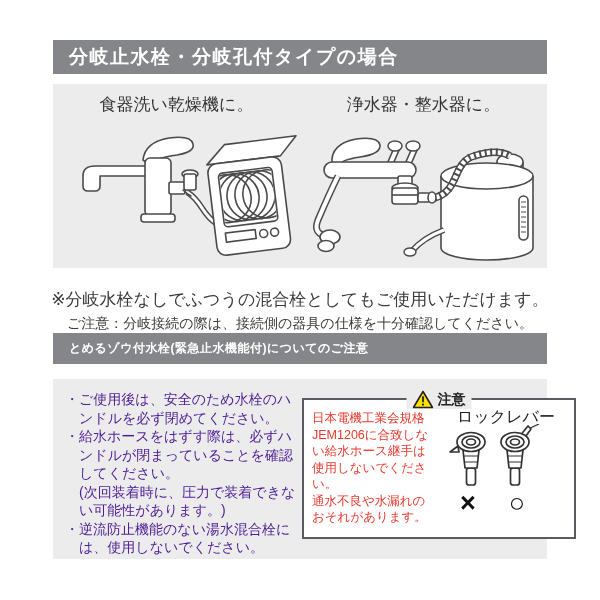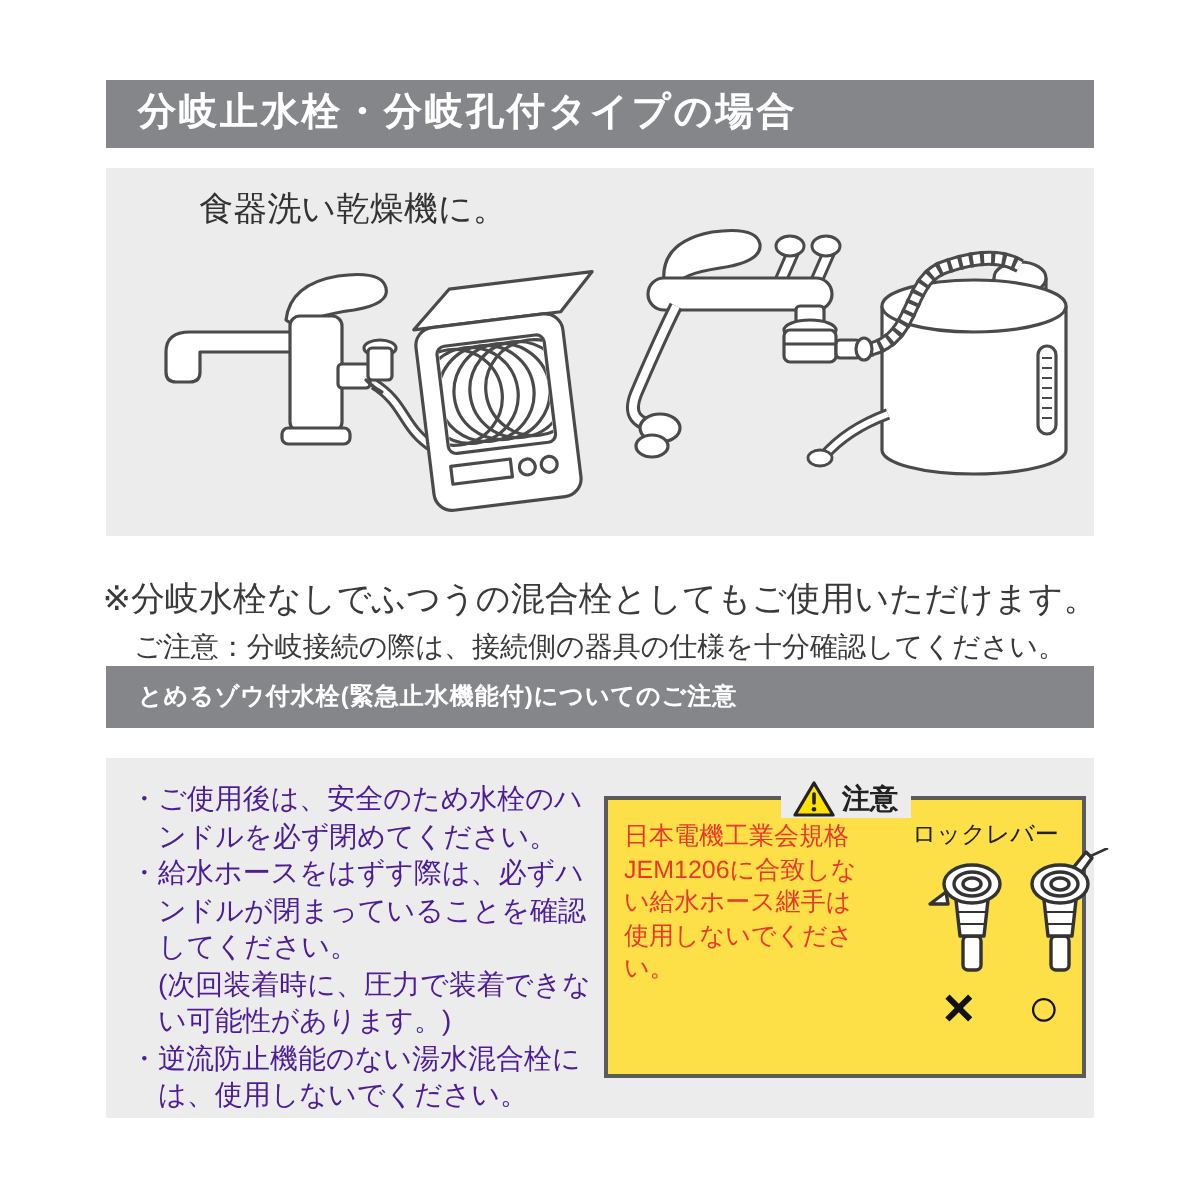--- a/index.html
+++ b/index.html
@@ -22,34 +22,34 @@
   .panel svg{display:block;margin:2px auto 0}
   .note{margin-top:20px;text-align:center;white-space:nowrap}
   .note-main{font-size:17px}
   .note-sub{font-size:14px;margin-top:4px}
   .sec-header.h2{font-size:12px;height:31px;line-height:31px;letter-spacing:0.5px}
   .bottom{margin-top:15px;height:180px;background:var(--panel_bg,#ececec);position:relative;padding:11px 0 0 12px}
   .caution-list{list-style:none;width:234px;font-size:14px;line-height:18.5px;color:#4c1d95}
   .caution-list li{padding-left:1em;text-indent:-1em}
   .caution-list li.no-marker{text-indent:0}
   .warning-box{
-    position:absolute;left:249px;top:19px;width:241px;height:141px;
-    background:#fde047;border:2px solid #5a5b5e;
+    position:absolute;left:249px;top:19px;width:274px;height:141px;
+    background:#ffffff;border:2px solid #5a5b5e;
   }
   .warning-title{
     position:absolute;top:-11px;left:50%;transform:translateX(-50%);
     background:var(--panel_bg,#ececec);padding:0 6px;
     display:flex;align-items:center;gap:4px;
     font-weight:bold;font-size:14px;color:#222;white-space:nowrap;line-height:20px;
   }
-  .warning-body{display:flex;padding:10px 0 0 8px;gap:20px}
+  .warning-body{display:flex;padding:10px 0 0 8px;gap:5px}
   .red-text{width:124px;color:var(--warning_red,#e8382d);font-size:12.5px;line-height:16.5px}
   .red-text p{margin:0}
   .connector-col{position:relative;flex:1;min-width:0}
-  .lock-label{font-size:12px;color:#222;text-align:left;white-space:nowrap;padding-right:3px;line-height:14px}
+  .lock-label{font-size:16px;color:#222;text-align:center;white-space:nowrap;padding-right:3px;line-height:14px}
   .marks{display:flex;margin-top:0;line-height:1}
   .mark{display:block;width:54px;text-align:center;font-size:27px;font-weight:bold;color:#111}
   .mark.ok{width:44px}
 </style>
 </head>
 <body>
 
 <div class="content">
 
   <div class="sec-header">分岐止水栓・分岐孔付タイプの場合</div>
@@ -90,20 +90,21 @@
           <rect x="84" y="96" width="34" height="8" rx="3"></rect>
           <rect x="112" y="64" width="16" height="12" rx="2"></rect>
           <ellipse cx="133" cy="56" rx="8" ry="4"></ellipse>
           <rect x="127" y="56" width="12" height="16" rx="2"></rect>
           <path d="M126,72 q4,4 8,6"></path>
         </g>
       </svg>
     </div>
 
     <div class="panel">
+      <div class="panel-title">浄水器・整水器に。</div>
       <svg width="240" height="148" viewBox="0 0 240 148">
 
         <g fill="#fff" stroke="#4a4a4a" stroke-width="1.6">
           <path d="M193,44 V54 A13,8 0 0 0 219,54 V44"></path>
           <ellipse cx="206" cy="44" rx="13" ry="8"></ellipse>
           <path d="M137,58 L137,130 A46,12 0 0 0 229,130 L229,58"></path>
           <ellipse cx="183" cy="58" rx="46" ry="13"></ellipse>
           <rect x="215" y="78" width="9" height="44" rx="4.5"></rect>
           <path d="M217,84 h5 M217,89 h5 M217,94 h5 M217,99 h5 M217,104 h5 M217,109 h5 M217,114 h5" stroke-width="1"></path>
         </g>
@@ -165,20 +166,21 @@
         <svg width="21" height="19" viewBox="0 0 21 19">
           <polygon points="10.5,1.5 20,17.5 1,17.5" fill="#ffe200" stroke="#222" stroke-width="1.6" stroke-linejoin="round"></polygon>
           <path d="M10.5,7 v4.5" stroke="#222" stroke-width="1.8" stroke-linecap="round"></path>
           <circle cx="10.5" cy="14.6" r="1.15" fill="#222"></circle>
         </svg>
         <span>注意</span>
       </div>
       <div class="warning-body">
         <div class="red-text">
           <p>日本電機工業会規格JEM1206に合致しない給水ホース継手は使用しないでください。</p>
+          <p>通水不良や水漏れのおそれがあります。</p>
         </div>
         <div class="connector-col">
           <div class="lock-label">ロックレバー</div>
           <svg width="104" height="62" viewBox="0 0 104 62">
             <line x1="98" y1="0" x2="85" y2="6" stroke="#333" stroke-width="1.3"></line>
             <g fill="#fff" stroke="#333" stroke-width="1.7" stroke-linejoin="round">
 
               <polygon points="17,22 9,28 18,28"></polygon>
               <rect x="25.5" y="44" width="9" height="17" rx="2.5"></rect>
               <path d="M22,26 h16 l-2,18 h-12 z"></path>

